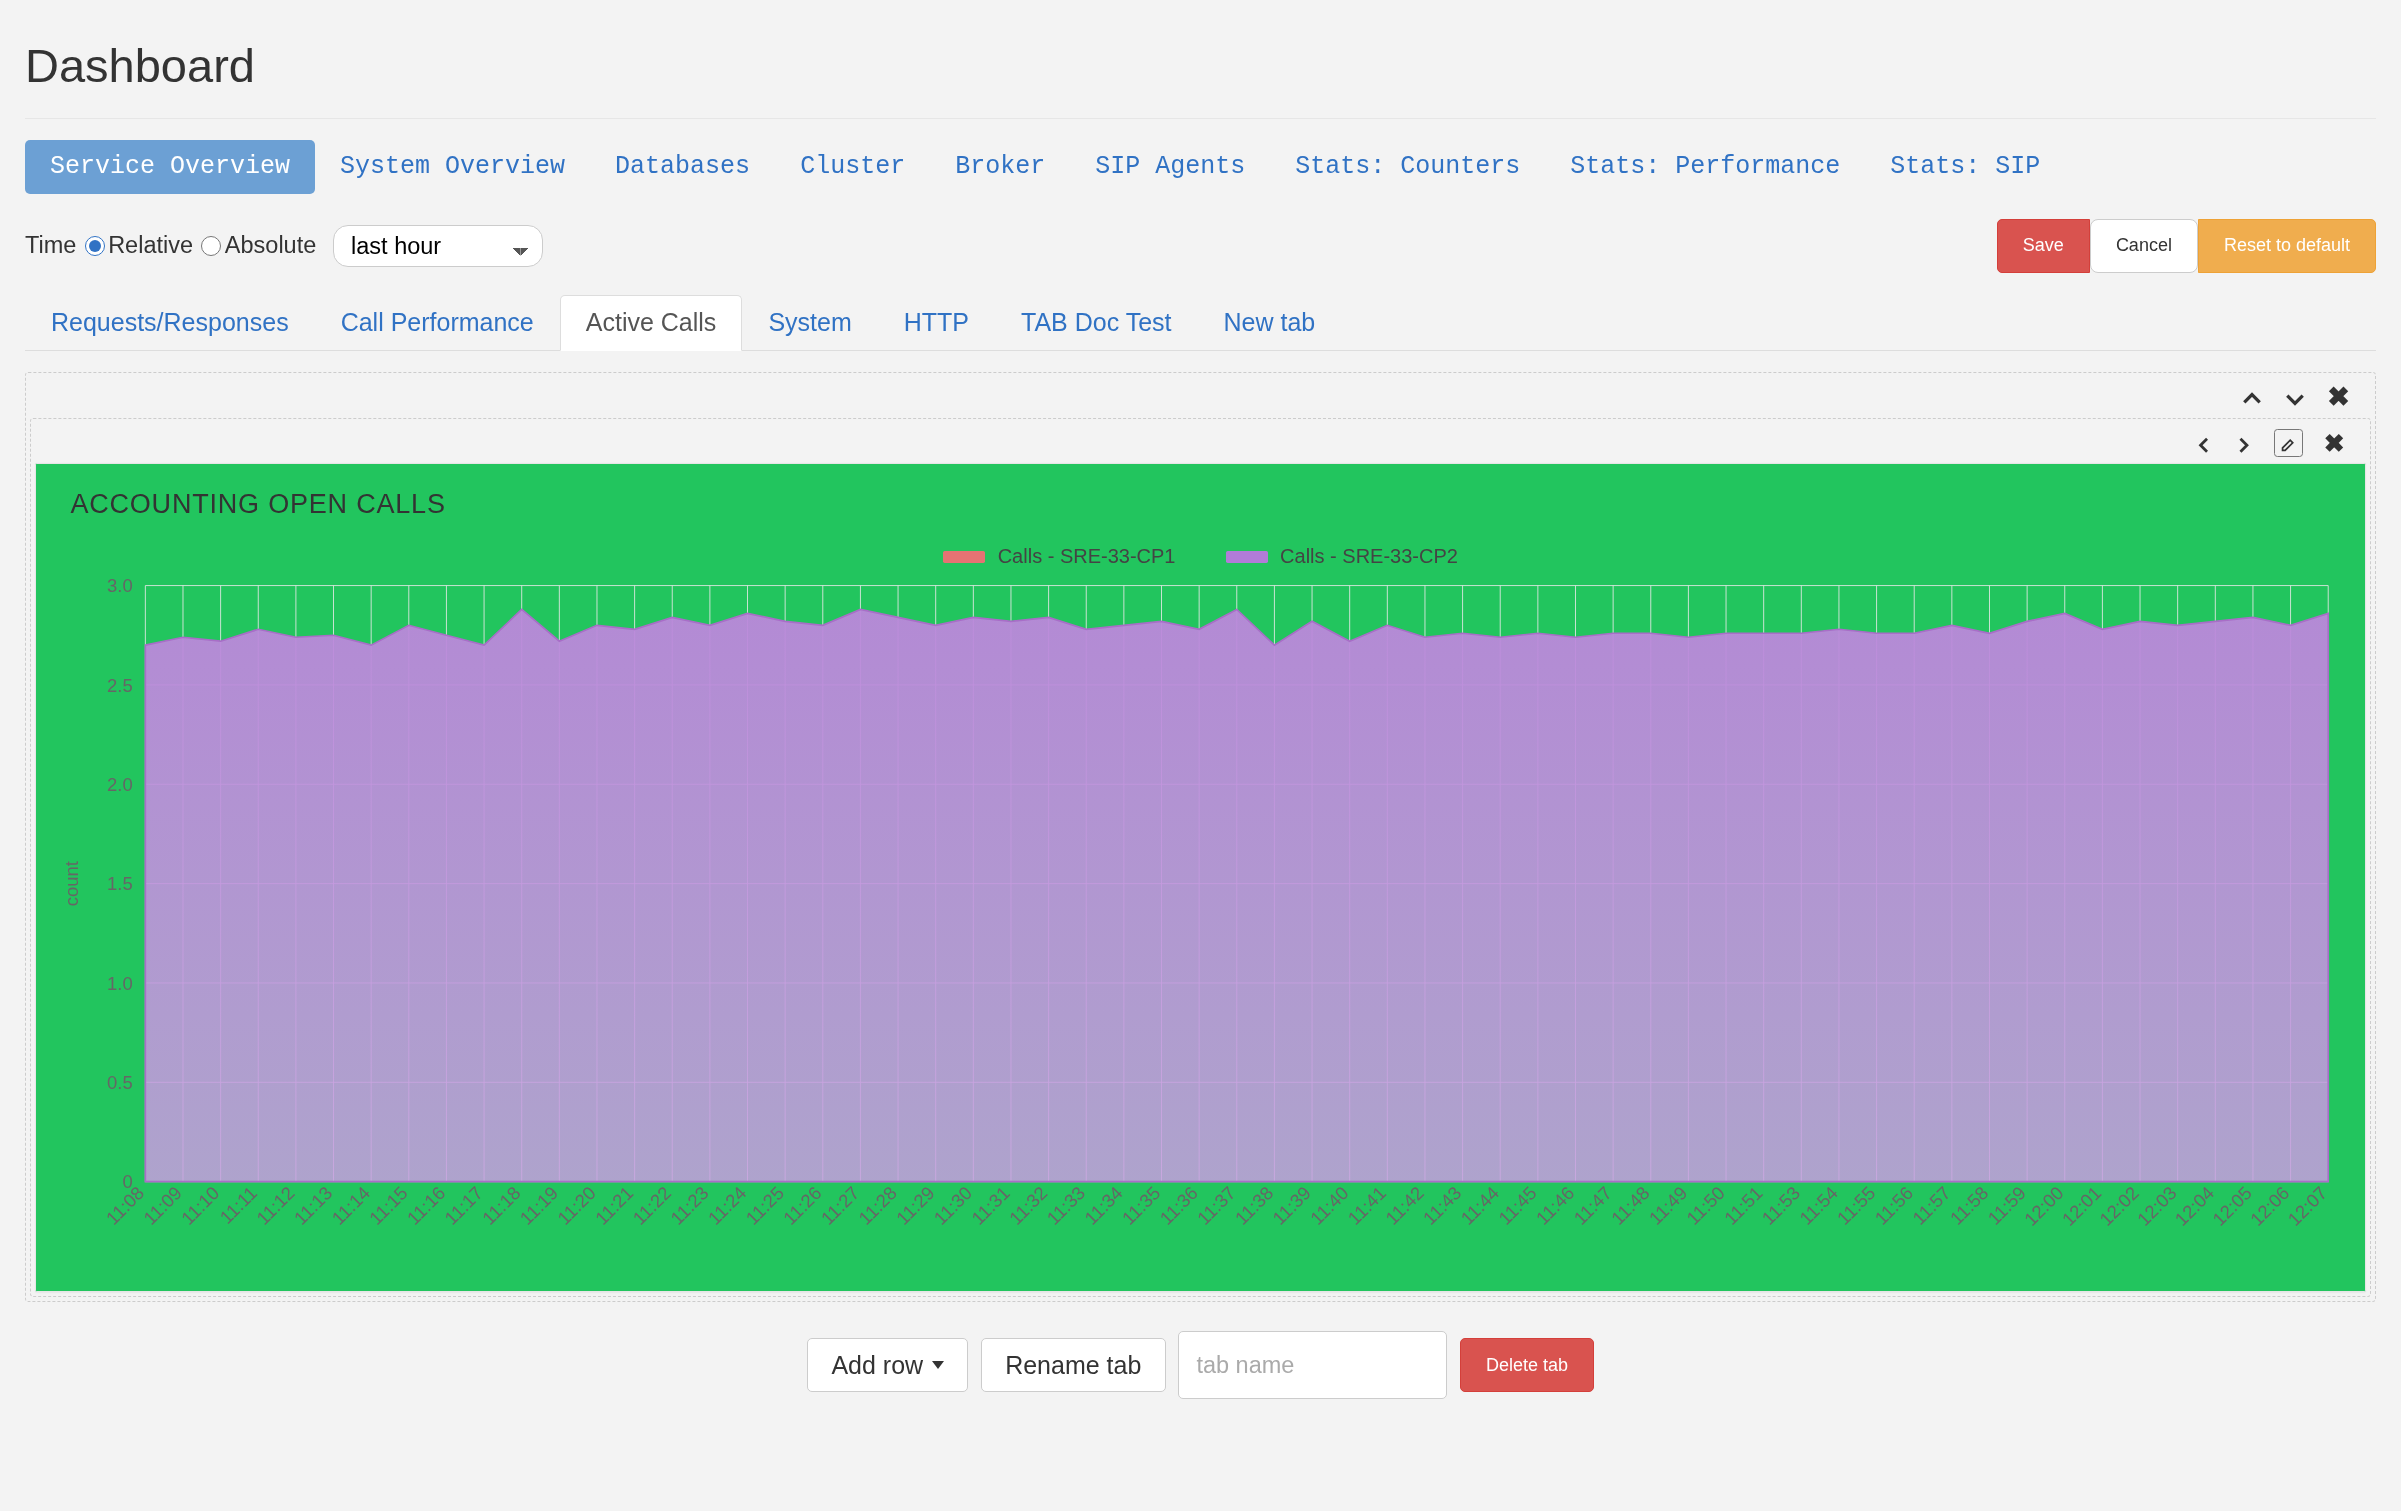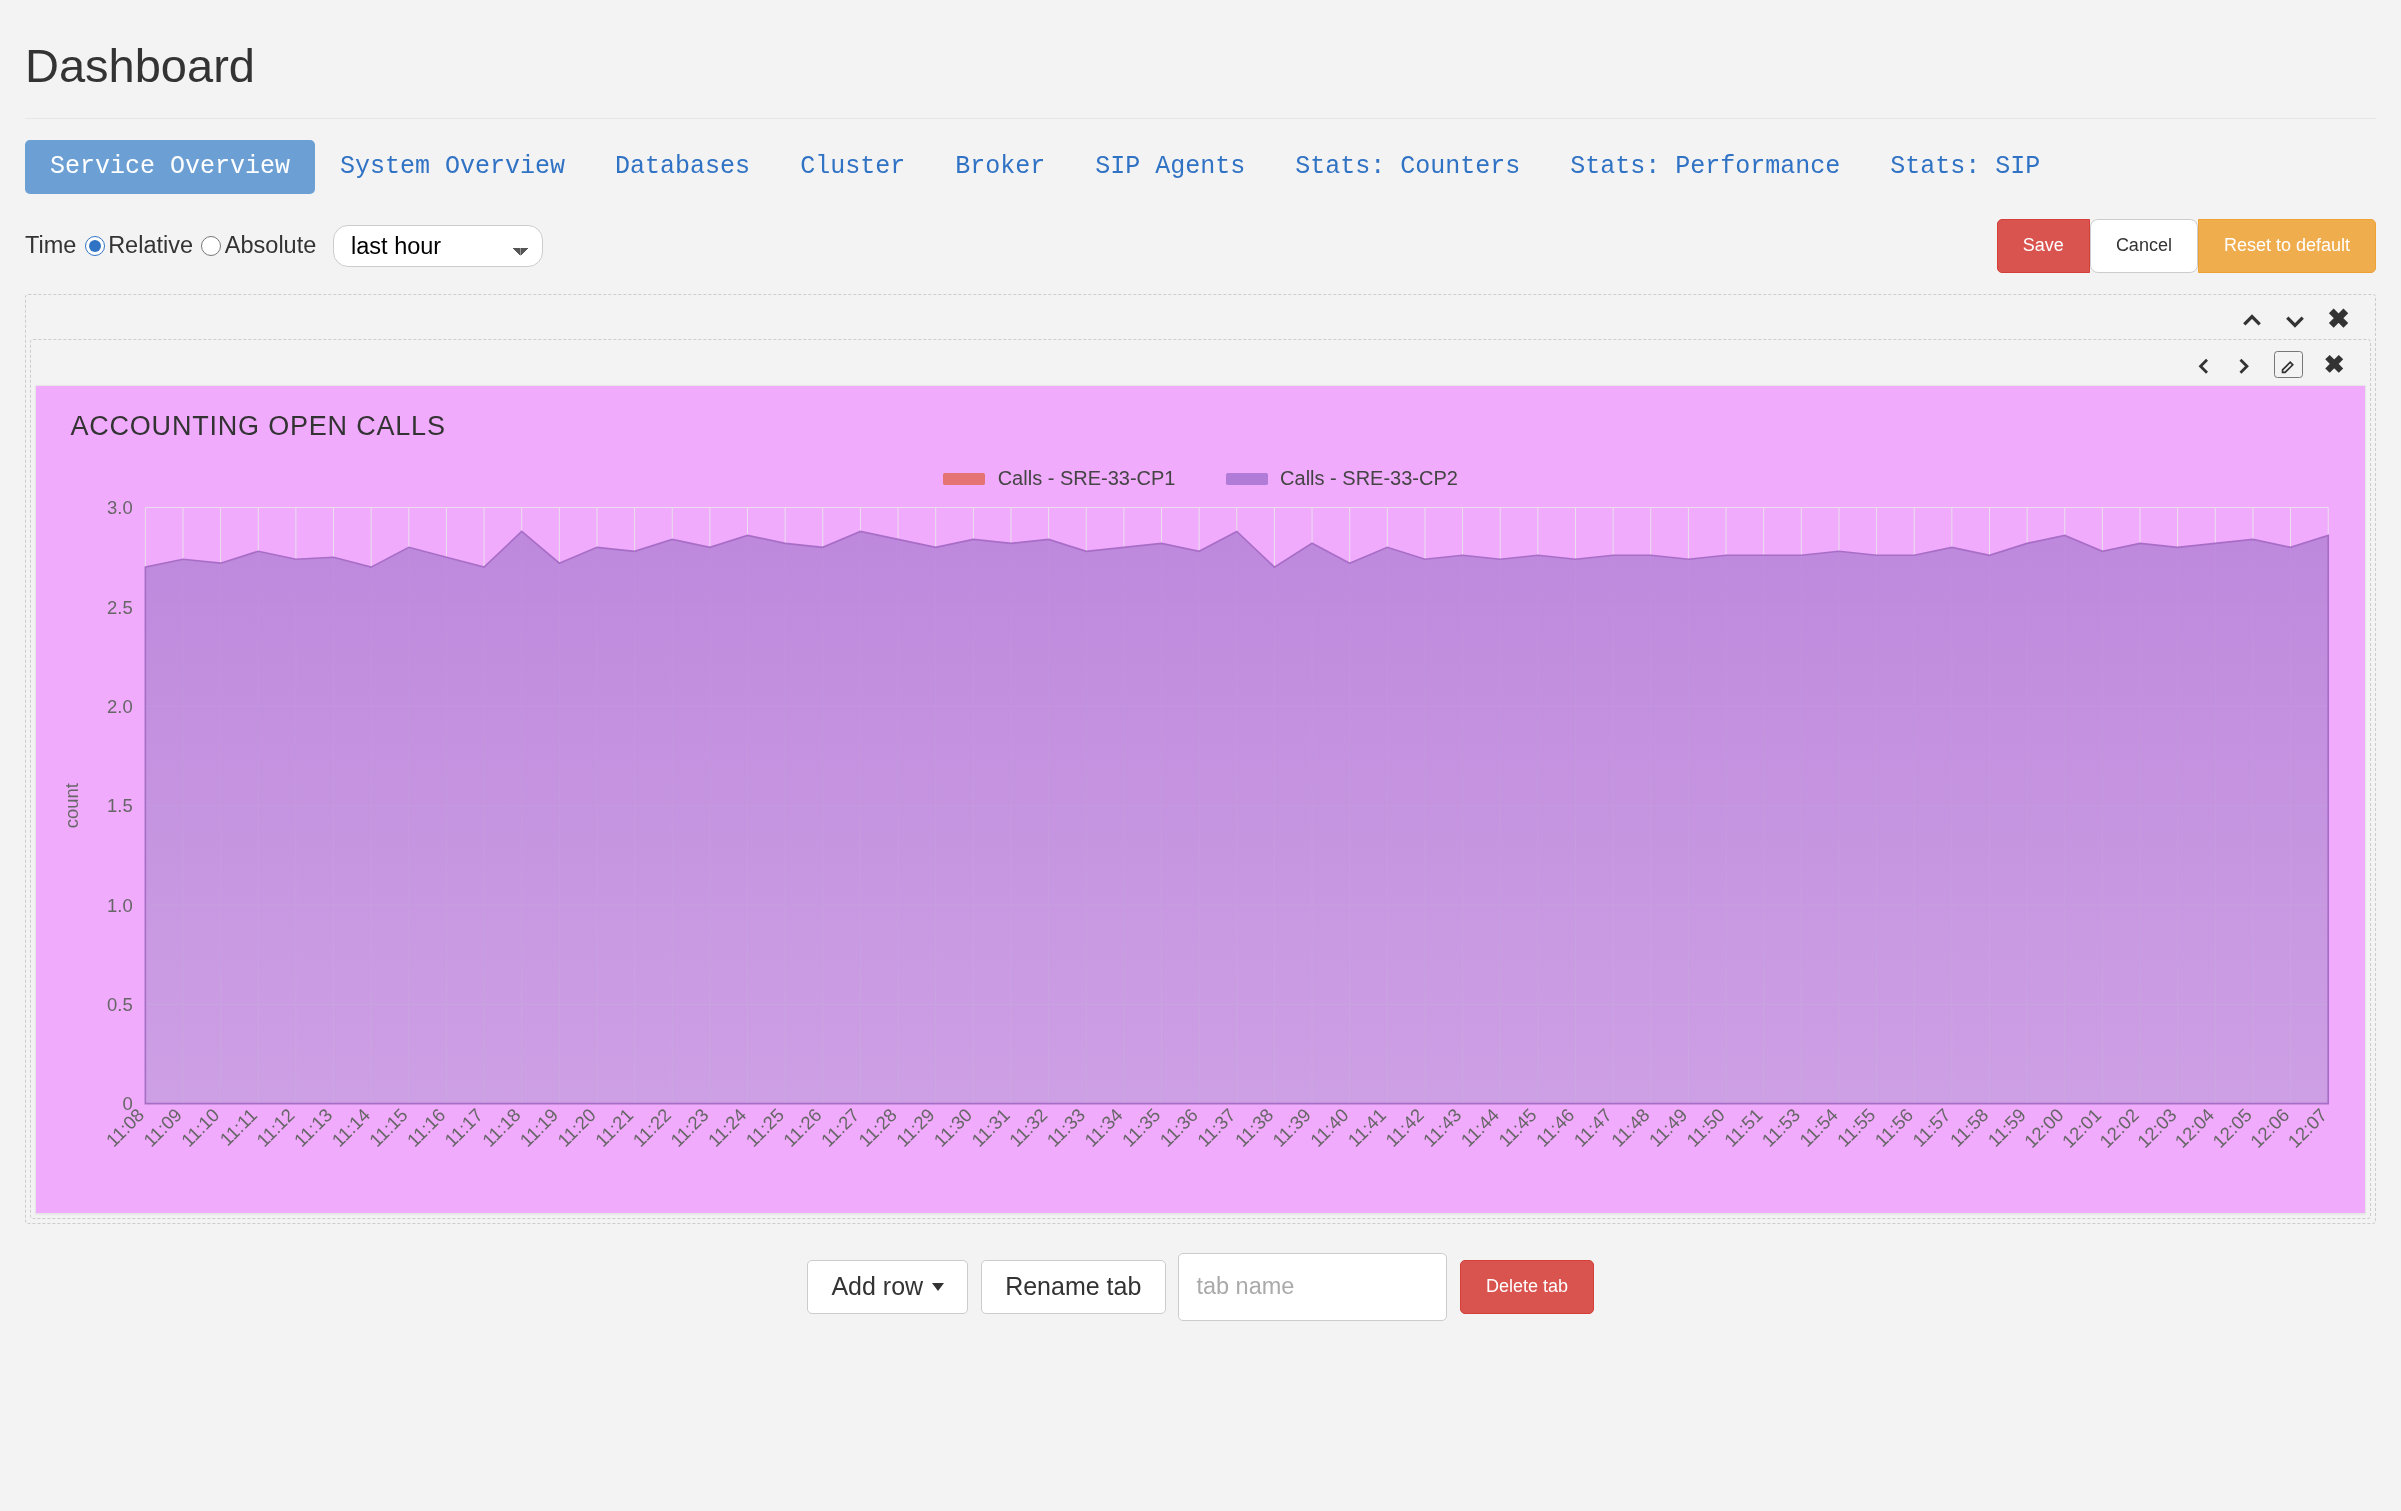--- a/index.html
+++ b/index.html
@@ -102,21 +102,21 @@
     display:flex; justify-content:flex-end; gap:21px;
     padding: 6.7px 21px; align-items:center;
   }
   .panel-controls .icn { cursor:pointer; color:#333; font-size:25px; line-height:1; }
   .panel-controls .icn.boxed {
     border:0.8px solid #777; border-radius:3.4px; padding:2.5px 5px; font-size:20px;
   }
 
   
   .panel {
-    background:#f0abfc;
+    background:#22c55e;
     border:0.8px solid #e6e6e6;
     border-radius:1.7px;
     box-shadow: 0 0.8px 1.7px rgba(0,0,0,0.05);
     padding: 25px 17px 17px 17px;
   }
   .panel-title {
     font-size: 27px; color:#333; letter-spacing:0.8px;
     padding: 0 0 25px 17px;
   }
   .chart-wrap { position:relative; width:100%; height:697px; }
@@ -193,20 +193,29 @@
         <option selected="">last hour</option>
       </select>
     </div>
     <div class="time-right">
       <button class="btn red">Save</button>
       <button class="btn white">Cancel</button>
       <button class="btn orange">Reset to default</button>
     </div>
   </div>
 
+  <div class="sub-tabs" id="sub-tabs">
+      <div class="tab2">Requests/Responses</div>
+      <div class="tab2">Call Performance</div>
+      <div class="tab2 active">Active Calls</div>
+      <div class="tab2">System</div>
+      <div class="tab2">HTTP</div>
+      <div class="tab2">TAB Doc Test</div>
+      <div class="tab2">New tab</div>
+    </div>
 
   <div class="panel-outer">
     <div class="row-controls">
       <span class="icn">
         <svg class="svgicon" width="22" height="22" viewBox="0 0 20 20">
             <path d="M3 13 L10 6 L17 13" fill="none" stroke="#333" stroke-width="3"></path>
           </svg>
       </span>
       <span class="icn">
         <svg class="svgicon" width="22" height="22" viewBox="0 0 20 20">

